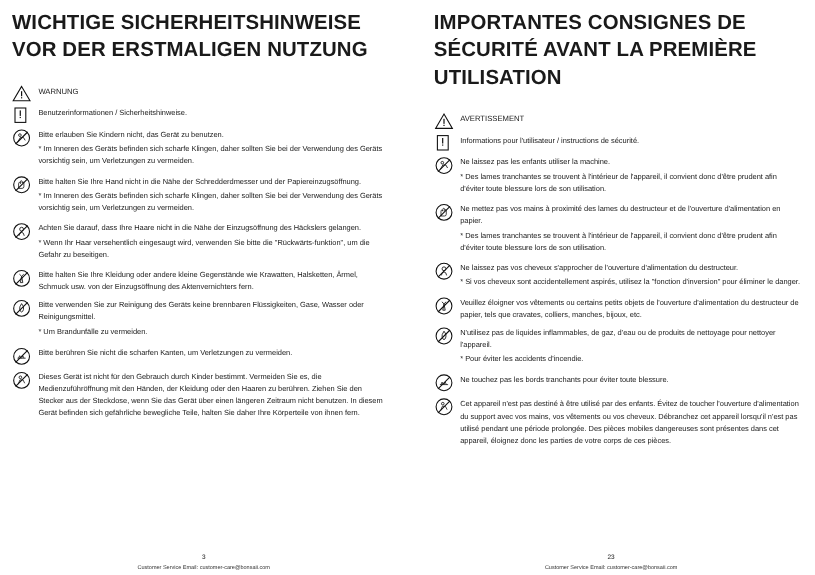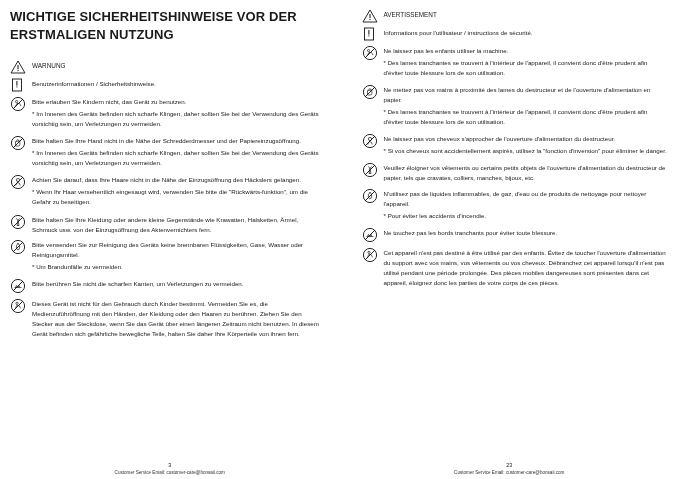--- a/index.html
+++ b/index.html
@@ -24,21 +24,21 @@
   .column {
     box-sizing: border-box;
     width: 50%;
     padding: 8px 14px 0 14px;
     position: relative;
   }
   .column.left { padding-left: 10px; padding-right: 18px; }
   .column.right { padding-left: 22px; padding-right: 12px; }
 
   h1.title {
-    font-size: 13px;
+    font-size: 17px;
     line-height: 1.35;
     font-weight: bold;
     margin: 0 0 16px 0;
     letter-spacing: 0.1px;
   }
   .items { display: block; }
   .item {
     display: flex;
     align-items: flex-start;
     margin-bottom: 3px;
@@ -204,20 +204,21 @@
 
     </div>
 
     <div class="footer">
       <span class="pageno">3</span>
       <span>Customer Service Email: customer-care@bonsaii.com</span>
     </div>
   </div>
 
   <div class="column right">
+    <h1 class="title">IMPORTANTES CONSIGNES DE SÉCURITÉ AVANT LA PREMIÈRE UTILISATION</h1>
 
     <div class="items">
 
       <div class="item">
         <div class="icon-cell">
           <svg class="ico" width="16" height="14" viewBox="0 0 16 14">
             <path d="M8 1 L15 13 L1 13 Z" fill="none" stroke="#111" stroke-width="0.9"></path>
             <rect x="7.5" y="5" width="1" height="4.2" fill="#111"></rect>
             <rect x="7.5" y="10" width="1" height="1" fill="#111"></rect>
           </svg>

